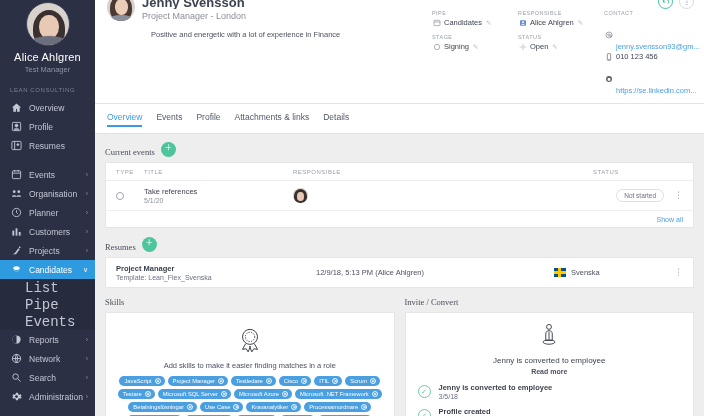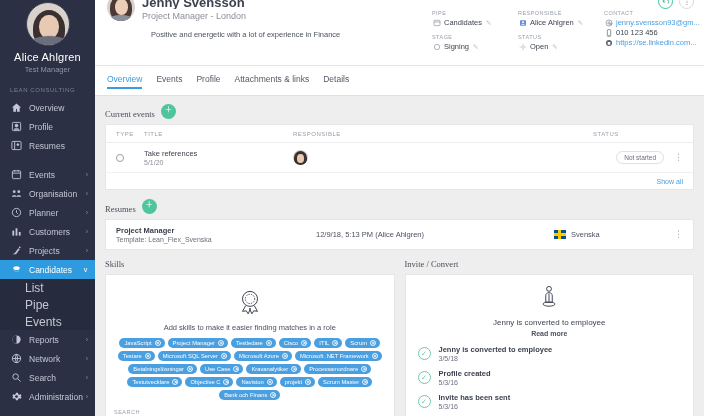--- a/index.html
+++ b/index.html
@@ -65,22 +65,22 @@
   }
   .nav-item .ico svg { width: 11px; height: 11px; display:block; }
   .nav-item .chev {
     position: absolute; right: 7px; font-size: 7px; color: #8a90a6;
   }
   .nav-item.active { background: #2e9be0; color: #fff; }
   .nav-item.active .chev { color: #fff; }
   .nav-gap { height: 10px; }
   .sub-item {
     height: 17px; display: flex; align-items: center;
-    padding-left: 25px; font-size: 12px; color: #c3c7d4;
-    background: #262b3d; cursor: pointer;
+    padding-left: 25px; font-size: 14px; color: #c3c7d4;
+    background: #262b3d; cursor: pointer; font-family: Liberation Mono, monospace;
   }
 
   
   .main {
     flex: 1; height: 416px; overflow: hidden;
     background: #eeeeee; position: relative;
   }
   .head-card {
     background: #fff; padding: 0 12px 7px 12px;
     border-bottom: 1px solid #e4e4e4;
@@ -113,21 +113,21 @@
     text-transform: uppercase; margin-bottom: 2px;
   }
   .meta-value {
     font-size: 7.5px; color: #3f4450; display: flex; align-items: center;
     margin-bottom: 1px; white-space: nowrap;
   }
   .meta-value .mi { width: 9px; height: 9px; margin-right: 3px; display:flex;align-items:center;justify-content:center;flex:0 0 9px;}
   .meta-value .mi svg { width: 8px; height: 8px; display:block;}
   .pencil { margin-left: 4px; color: #b8bcc4; font-size: 6.5px; }
   .meta-block { margin-bottom: 7px; }
-  .link-val { color: #4a9fe0; }
+  .link-val { color: #4a9fe0; margin-top: 24px; }
 
   .head-actions {
     position: absolute; right: 10px; top: -6px; display: flex; gap: 6px;
   }
   .circ-btn {
     width: 15px; height: 15px; border-radius: 50%;
     border: 1px solid #d8dade; background: #fff;
     display: flex; align-items: center; justify-content: center;
   }
   .circ-btn.green { border-color: #3fc39a; }

